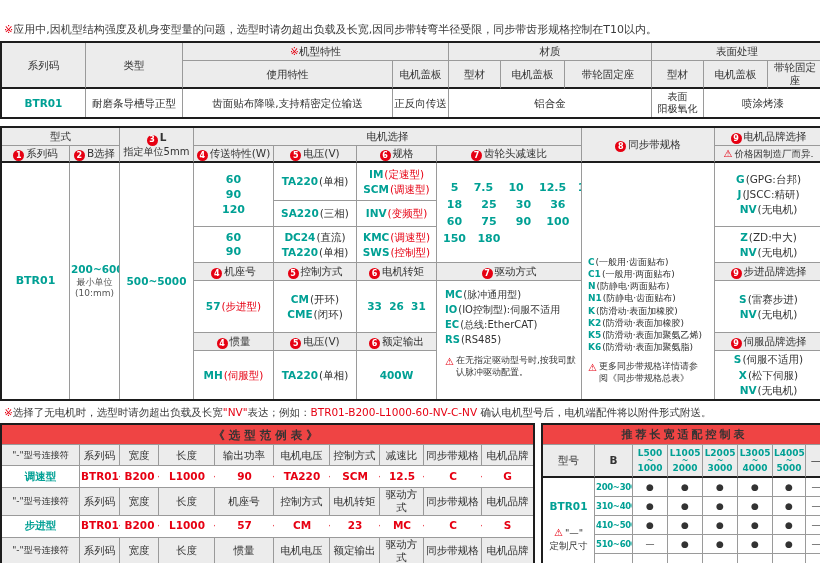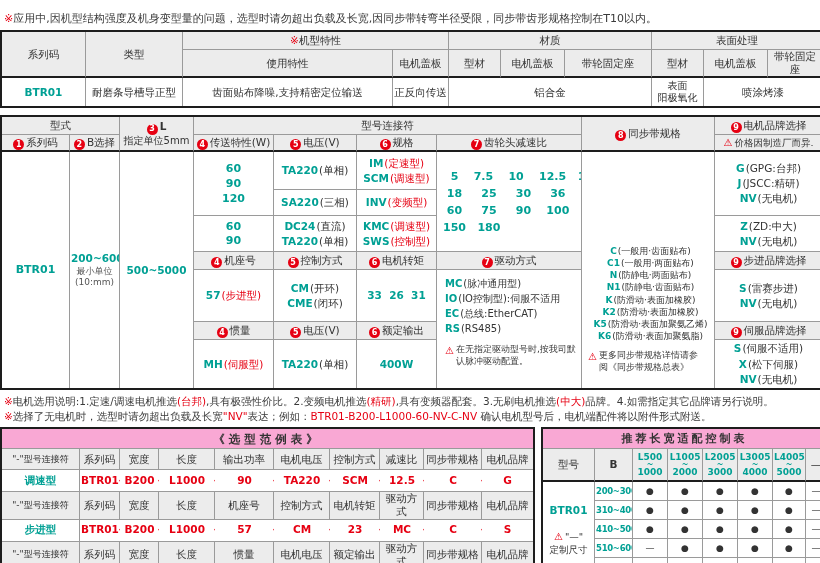--- a/index.html
+++ b/index.html
@@ -1,16 +1,16 @@
 <!DOCTYPE html>
 <html><head>
 <meta charset="utf-8">
 <style>
   html,body{margin:0;padding:0;background:#fff;}
-  .page{width:820px;height:563px;background:#fff;box-sizing:border-box;padding-top:9px;
+  .page{width:820px;height:563px;background:#fff;box-sizing:border-box;padding-top:20px;
         font-family:"DejaVu Sans","Liberation Sans",sans-serif;color:#333;overflow:hidden;}
   table{border-collapse:separate;border-spacing:0;table-layout:fixed;}
   td{border-right:1px solid #9a9a9a;border-bottom:1px solid #9a9a9a;text-align:center;
      vertical-align:middle;padding:0 1px;overflow:hidden;font-size:10.5px;line-height:1.25;}
   td.noR{border-right:none;}
   td.noB{border-bottom:none;}
   td.thick{border-bottom:2px solid #1d1d1d;}
   .tbl{border:2px solid #1d1d1d;width:100%;}
   .hdr td{background:#ececec;}
   .red{color:#e60012;}
@@ -21,27 +21,27 @@
      font-size:8px;font-weight:bold;align-items:center;justify-content:center;margin-right:2px;
      vertical-align:-1px;line-height:1;}
   .warn{color:#e60012;font-weight:bold;margin-right:2px;font-size:10px;}
   .code{color:#00a094;font-weight:bold;margin-right:1px;}
   .desc{color:#333;}
   .desc.rd{color:#e60012;}
   .line{line-height:1.45;}
   .topnote{margin:2px 0 4px 4px;font-size:11px;color:#3a3a3a;}
   .notes{margin:4px 0 2px 4px;font-size:10.5px;color:#3a3a3a;line-height:15px;}
   .bottom{display:flex;gap:6px;margin-top:3px;align-items:flex-start;}
-  .title-row td{font-weight:bold;font-size:11.5px;letter-spacing:4px;background:#f9a8d4;}
+  .title-row td{font-weight:bold;font-size:11.5px;letter-spacing:4px;background:#ef4444;}
   .vcell{position:relative;border-right:none;color:#e60012;font-weight:bold;font-size:10.5px;}
   .dash{position:absolute;right:-4px;top:50%;transform:translateY(-50%);color:#e60012;font-weight:bold;}
   .lsmall{font-size:9px;color:#00a094;font-weight:bold;line-height:1.05;}
   .lsmall .mid{font-size:8px;line-height:0.7;display:block;}
   .belt-cell{text-align:left;padding-left:6px;}
-  .belt-cell .line{font-size:9px;line-height:1.35;text-align:center;}
+  .belt-cell .line{font-size:9px;line-height:1.35;}
   .drive-cell{text-align:left;padding-left:8px;vertical-align:top;padding-top:6px;}
   .drive-cell .line{font-size:10px;line-height:1.5;}
   .notecell{font-size:9px;color:#3a3a3a;text-align:left;line-height:1.3;margin-top:8px;display:flex;}
   .subsmall{font-size:9px;color:#555;font-weight:normal;}
 </style>
 </head>
 <body>
 
 <div class="page">
 
@@ -107,21 +107,21 @@
         <col style="width:133px">
         <col style="width:107px">
       </colgroup>
     <tbody>
         <tr class="hdr" style="height:18px;">
       <td colspan="2">型式</td>
       <td rowspan="2" class="thick">
         <div><span class="n">3</span><b>L</b></div>
         <div style="font-size:10px;">指定单位5mm</div>
       </td>
-      <td colspan="4">型号连接符</td>
+      <td colspan="4">电机选择</td>
       <td rowspan="2" class="thick"><span class="n">8</span><span>同步带规格</span></td>
       <td class="noR"><span class="n">9</span><span>电机品牌选择</span></td>
     </tr>
     <tr class="hdr" style="height:17px;">
       <td class="thick"><span class="n">1</span><span>系列码</span></td>
       <td class="thick"><span class="n">2</span><span>B选择</span></td>
       <td class="thick"><span class="n">4</span><span>传送特性(W)</span></td>
       <td class="thick"><span class="n">5</span><span>电压(V)</span></td>
       <td class="thick"><span class="n">6</span><span>规格</span></td>
       <td class="thick"><span class="n">7</span><span>齿轮头减速比</span></td>
@@ -239,23 +239,20 @@
       <td class="noR noB">
         <div class="line"><span class="code">S</span><span class="desc">(伺服不适用)</span></div>
         <div class="line"><span class="code">X</span><span class="desc">(松下伺服)</span></div>
         <div class="line"><span class="code">NV</span><span class="desc">(无电机)</span></div>
       </td>
     </tr>
   </tbody>
     </table>
 
   <div class="notes">
-    <div>
-      <span class="red">※</span><span>电机选用说明:1.定速/调速电机推选</span><span class="red">(台邦)</span><span>,具有极强性价比。2.变频电机推选</span><span class="red">(精研)</span><span>,具有变频器配套。3.无刷电机推选</span><span class="red">(中大)</span><span>品牌。4.如需指定其它品牌请另行说明。</span>
-    </div>
     <div>
       <span class="red">※</span><span>选择了无电机时，选型时请勿超出负载及长宽</span><span class="red">"NV"</span><span>表达；例如：</span><span class="red">BTR01-B200-L1000-60-NV-C-NV</span><span>  确认电机型号后，电机端配件将以附件形式附送。</span>
     </div>
   </div>
 
   <div class="bottom">
 
     <table class="tbl" style="width:531px;">
       <colgroup>
           <col style="width:78px">

